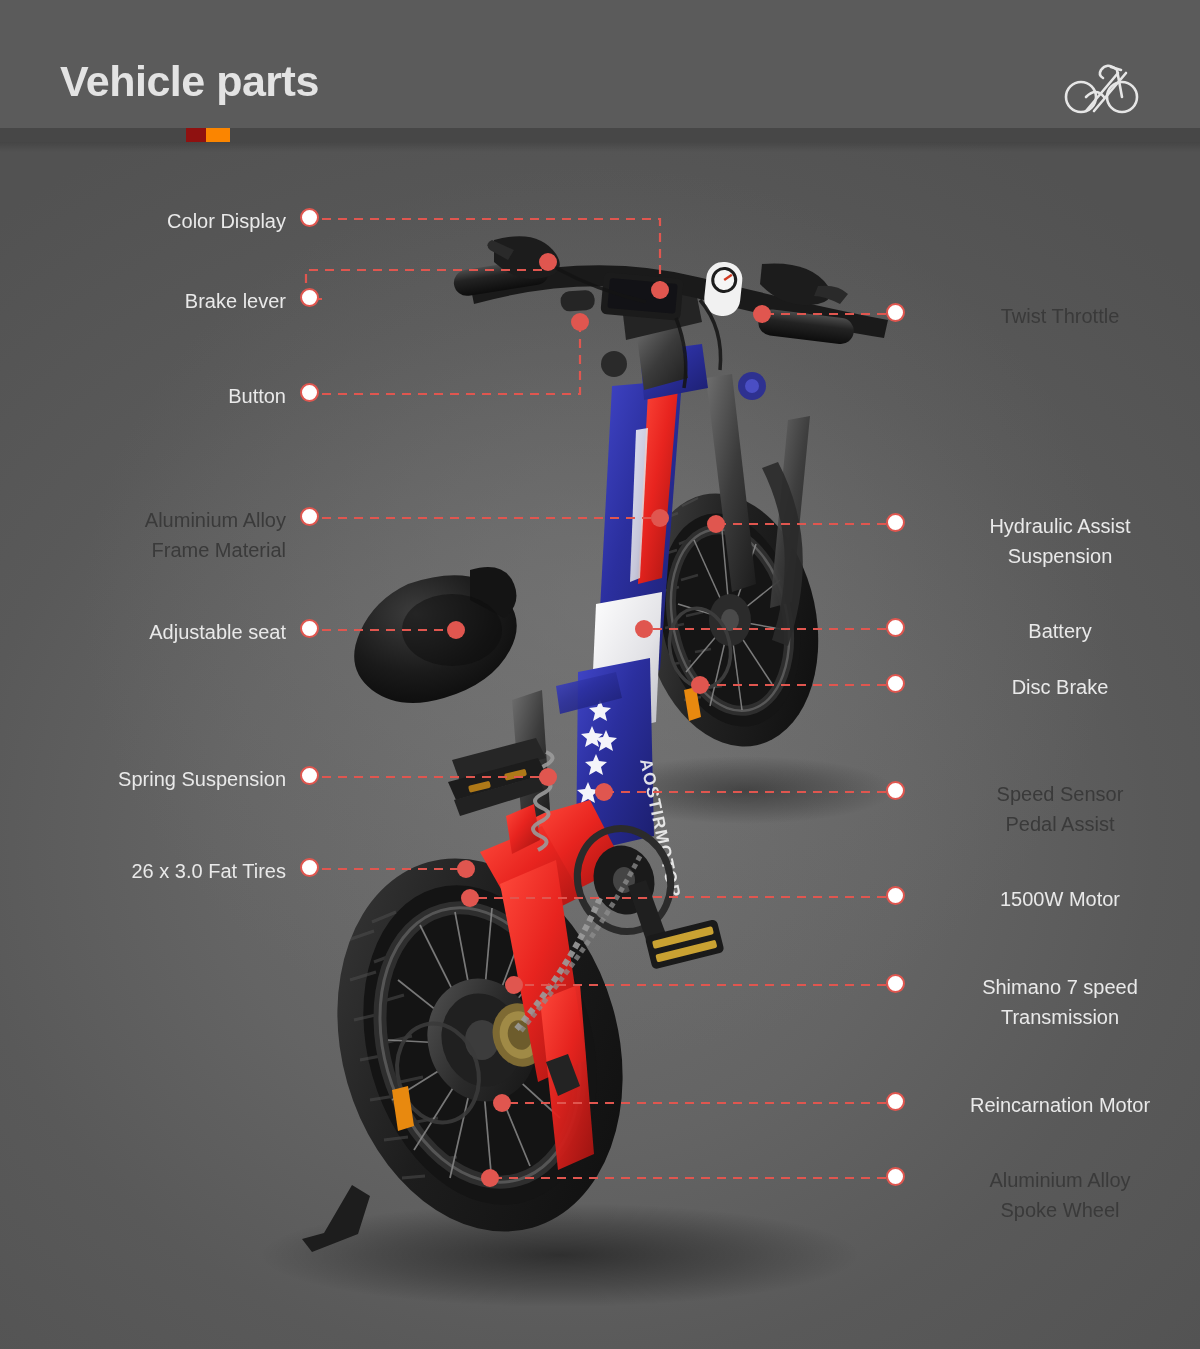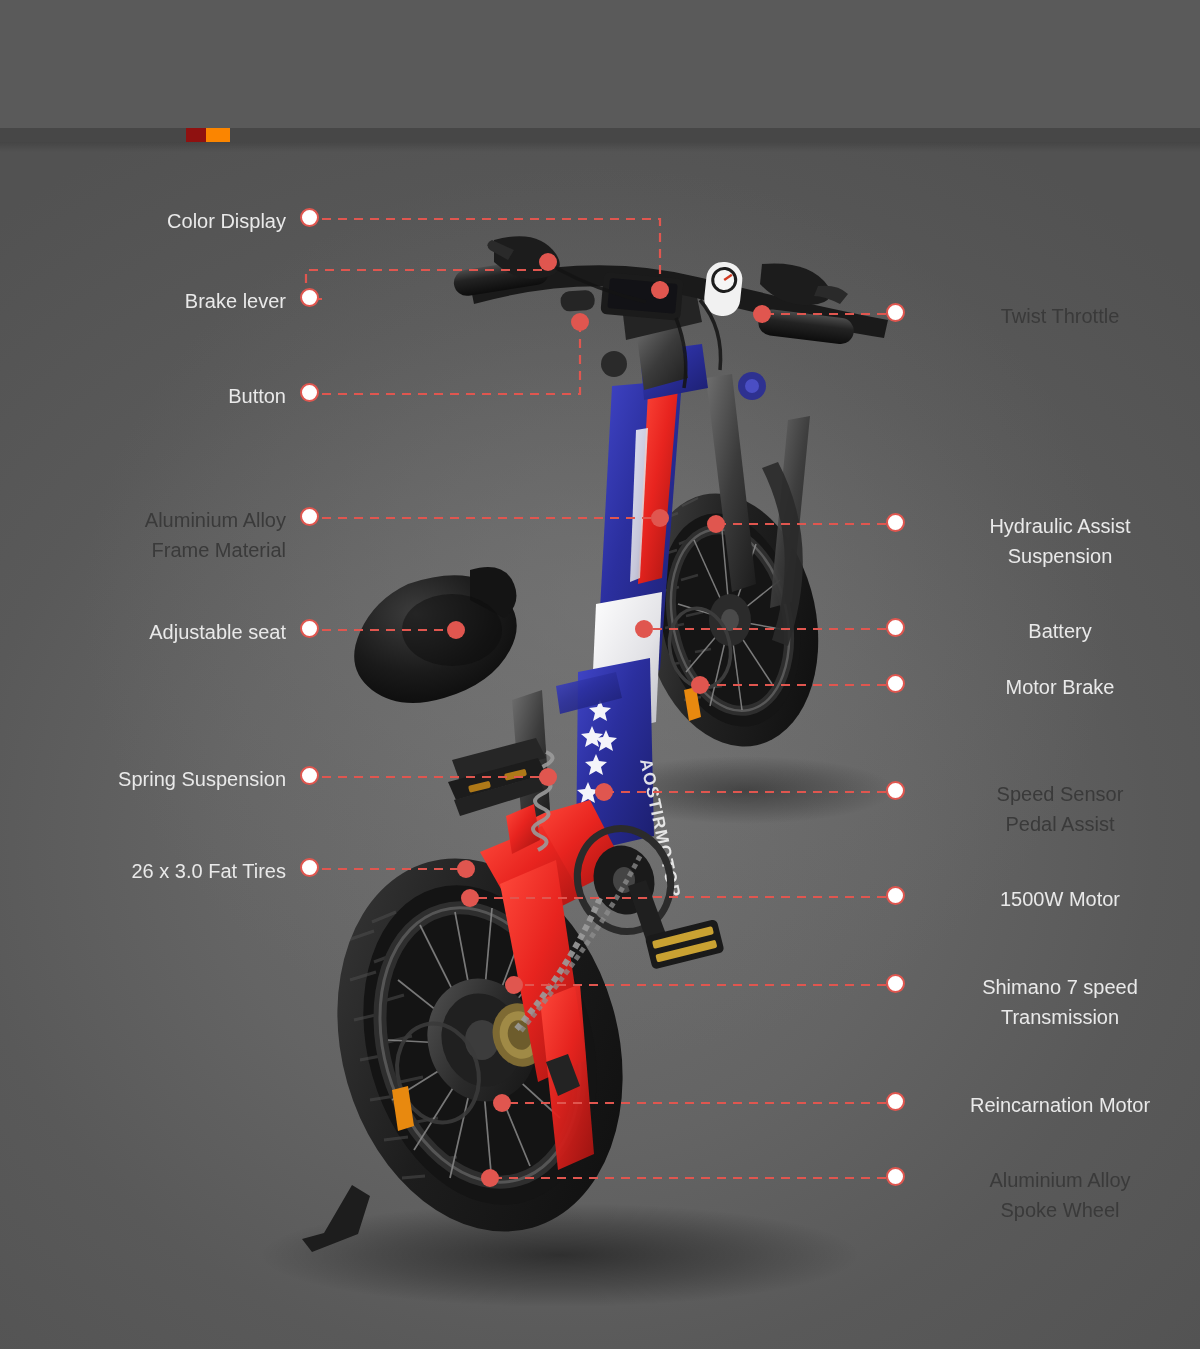--- a/index.html
+++ b/index.html
@@ -444,35 +444,50 @@
       <div class="node" style="left: 300px; top: 858px; background: rgb(255, 255, 255); border-color: rgb(224, 86, 79);"></div>
       <div class="label left tone-light" style="top: 856px; left: 0px; width: 286px;">26 x 3.0 Fat Tires</div>
       <div class="node" style="left: 886px; top: 303px; background: rgb(255, 255, 255); border-color: rgb(224, 86, 79);"></div>
       <div class="label right tone-dim" style="top: 301px; left: 920px; width: 280px;">Twist Throttle</div>
       <div class="node" style="left: 886px; top: 513px; background: rgb(255, 255, 255); border-color: rgb(224, 86, 79);"></div>
       <div class="label right tone-light" style="top: 511px; left: 920px; width: 280px;">Hydraulic Assist
 Suspension</div>
       <div class="node" style="left: 886px; top: 618px; background: rgb(255, 255, 255); border-color: rgb(224, 86, 79);"></div>
       <div class="label right tone-light" style="top: 616px; left: 920px; width: 280px;">Battery</div>
       <div class="node" style="left: 886px; top: 674px; background: rgb(255, 255, 255); border-color: rgb(224, 86, 79);"></div>
-      <div class="label right tone-light" style="top: 672px; left: 920px; width: 280px;">Motor Brake</div>
+      <div class="label right tone-light" style="top: 672px; left: 920px; width: 280px;">Disc Brake</div>
       <div class="node" style="left: 886px; top: 781px; background: rgb(255, 255, 255); border-color: rgb(224, 86, 79);"></div>
       <div class="label right tone-dim" style="top: 779px; left: 920px; width: 280px;">Speed Sensor
 Pedal Assist</div>
       <div class="node" style="left: 886px; top: 886px; background: rgb(255, 255, 255); border-color: rgb(224, 86, 79);"></div>
       <div class="label right tone-light" style="top: 884px; left: 920px; width: 280px;">1500W Motor</div>
       <div class="node" style="left: 886px; top: 974px; background: rgb(255, 255, 255); border-color: rgb(224, 86, 79);"></div>
       <div class="label right tone-light" style="top: 972px; left: 920px; width: 280px;">Shimano 7 speed
 Transmission</div>
       <div class="node" style="left: 886px; top: 1092px; background: rgb(255, 255, 255); border-color: rgb(224, 86, 79);"></div>
       <div class="label right tone-light" style="top: 1090px; left: 920px; width: 280px;">Reincarnation Motor</div>
       <div class="node" style="left: 886px; top: 1167px; background: rgb(255, 255, 255); border-color: rgb(224, 86, 79);"></div>
       <div class="label right tone-dim" style="top: 1165px; left: 920px; width: 280px;">Aluminium Alloy
 Spoke Wheel</div>
     </div>
 
+  <div id="header">
+    <div id="header-title">Vehicle parts</div>
+    <svg id="bike-logo" viewBox="0 0 78 60">
+      <g fill="none" stroke="#e6e6e6" stroke-width="2.6" stroke-linecap="round">
+        <circle cx="17" cy="40" r="15"></circle>
+        <circle cx="58" cy="40" r="15"></circle>
+        <path d="M52 12 q-9 -7 -15 1 q-3 5 2 8"></path>
+        <path d="M53 13 L58 40"></path>
+        <path d="M30 54 L62 16"></path>
+        <path d="M22 54 L54 16"></path>
+        <path d="M40 40 q-8 -10 -18 0"></path>
+        <path d="M47 10 l10 3"></path>
+      </g>
+    </svg>
+  </div>
   <div id="header-rule">
     <div class="accent-swatch" id="accent-red" style="background: rgb(143, 17, 16);"></div>
     <div class="accent-swatch" id="accent-orange" style="background: rgb(251, 133, 0);"></div>
   </div>
   <div id="header-rule-shadow"></div>
 
 </div>
 
 </body></html>

